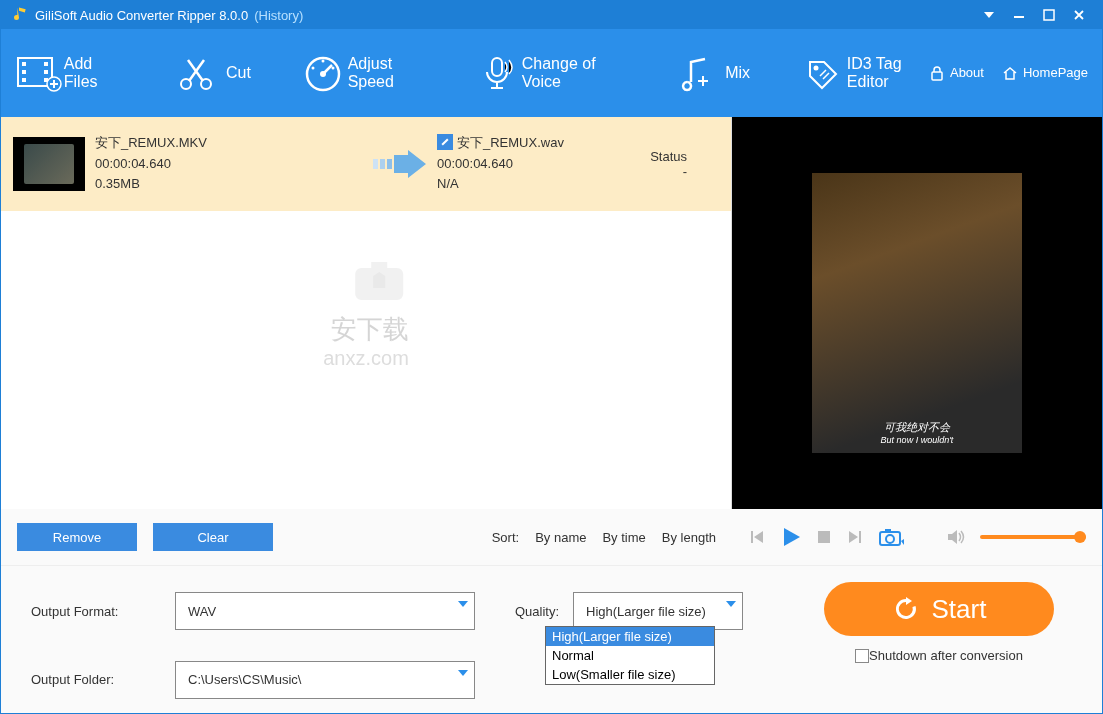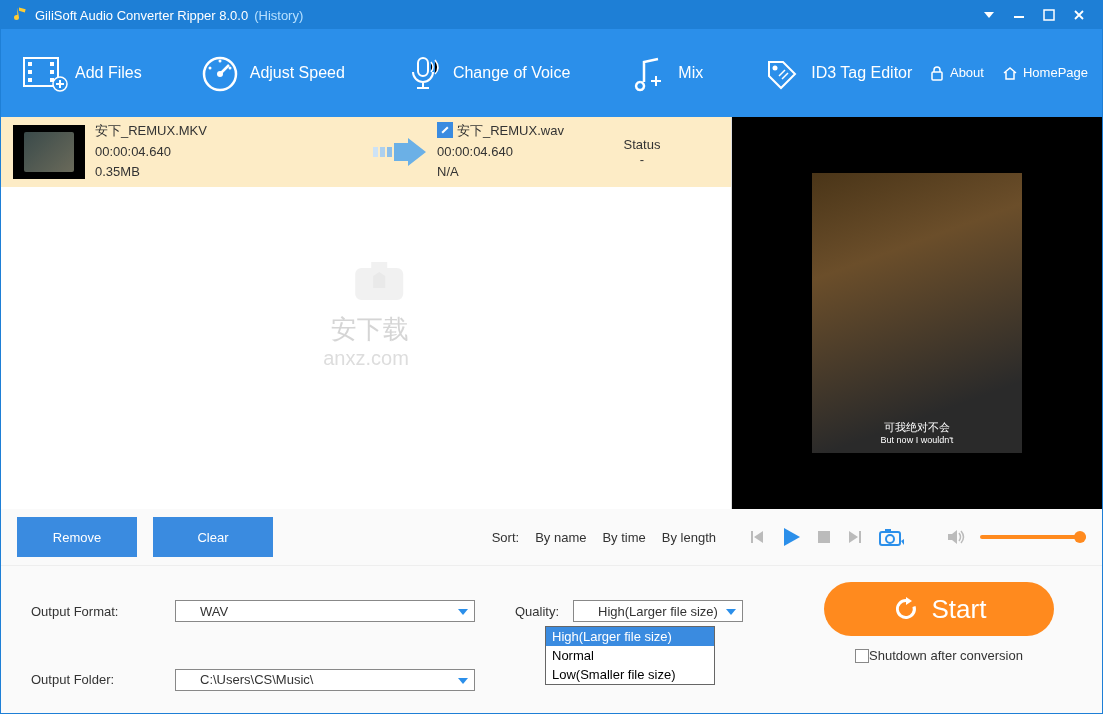--- a/index.html
+++ b/index.html
@@ -14,48 +14,48 @@
 
 .toolbar { height: 88px; background: #2b8fea; display: flex; align-items: center; padding: 0 14px; }
 .tool { display: flex; flex-direction: row; align-items: center; color: #fff; font-size: 16px; margin-right: 48px; cursor: pointer; }
 .tool .ticon { height: 48px; width: 60px; display: flex; align-items: center; justify-content: center; }
 .toolbar .spacer { flex: 1; }
 .topright { display: flex; align-items: center; gap: 18px; color: #fff; font-size: 13px; }
 .topright .link { display: flex; align-items: flex-start; gap: 5px; cursor: pointer; }
 
 .mainrow { display: flex; height: 392px; }
 .filelist { flex: 1; background: #fff; position: relative; border-right: 1px solid #ddd; }
-.fileitem { height: 70px; background: #fdecc6; display: flex; align-items: center; padding: 8px 12px; font-size: 13px; color: #333; }
+.fileitem { height: 94px; background: #fdecc6; display: flex; align-items: center; padding: 8px 12px; font-size: 13px; color: #333; }
 .thumb { width: 72px; height: 54px; background: #000; margin-right: 10px; display: flex; align-items: center; justify-content: center; }
 .thumb .face { width: 50px; height: 40px; background: linear-gradient(135deg,#3a4a4a,#6a6a5a); border-radius: 2px; }
 .fileinfo { width: 270px; line-height: 1.6; }
 .arrow { width: 60px; height: 30px; margin: 0 6px; }
 .outfile { width: 160px; line-height: 1.6; }
 .editicon { display:inline-block; width:16px; height:16px; background:#3a8be0; position:relative; margin-right:4px; vertical-align:-3px; }
 .editicon::after { content:""; position:absolute; width:8px; height:2px; background:#fff; transform:rotate(-45deg); top:7px; left:4px; }
-.statuscol { width: 90px; text-align: center; }
+.statuscol { width: 90px; text-align: right; }
 .watermark { position:absolute; top:50%; left:50%; transform:translate(-50%,-50%); color:#ddd; font-size:22px; text-align:right; pointer-events:none; }
 
-.preview { width: 370px; background: #000; display:flex; align-items:center; justify-content:center; }
+.preview { width: 370px; background: #000; display:flex; align-items:center; justify-content:center;font-style:italic; }
 .previmg { width: 210px; height: 280px; background: linear-gradient(160deg,#4a3518 0%, #6b4e2a 30%, #2a2a2a 80%); position:relative; }
 .subtitle { position:absolute; bottom:8px; width:100%; text-align:center; color:#fff; font-size:11px; }
 
 .controlsrow { height: 56px; display:flex; background:#fafafa; }
 .leftctrls { flex:1; padding:12px 16px; display:flex; align-items:center; gap:16px; font-size:13px; color:#333; }
-.btn-blue { background:#3a8be0; color:#fff; border:none; width:120px; height:40px; font-size:13px; cursor:pointer; }
+.btn-blue { background:#3a8be0; color:#fff; border:none; width:120px; height:28px; font-size:13px; cursor:pointer; }
 .sortlbl { margin-left:auto; }
 .sortopt { cursor:pointer; color:#333; }
 .playctrls { width:370px; padding:10px 16px; display:flex; align-items:center; gap:14px; }
 .pbtn { cursor:pointer; display:flex; align-items:center; justify-content:center; }
 .vol-slider { flex:1; height:4px; background:#ff8a1e; position:relative; border-radius:2px; }
 .vol-slider .knob { position:absolute; right:0; top:-4px; width:12px; height:12px; background:#ff8a1e; border-radius:50%; }
 
 .bottom { height: 150px; background:#fafafa; padding: 20px 30px 10px; display:flex; position:relative; border-top:1px solid #eee;}
 .leftform { display:grid; grid-template-columns: 130px 300px 70px 170px; gap:18px 14px; align-items:center; font-size:13px; color:#333; }
-.fld { height:22px; border:1px solid #888; background:#fff; display:flex; align-items:center; padding:0 24px; font-size:13px; position:relative; }
+.fld { height:38px; border:1px solid #888; background:#fff; display:flex; align-items:center; padding:0 12px; font-size:13px; position:relative; }
 .fld .caret { position:absolute; right:6px; top:8px; }
 .dropdown { position:absolute; top:60px; left:544px; width:170px; border:1px solid #666; background:#fff; font-size:13px; z-index:5; }
 .dropdown .opt { padding:2px 6px; cursor:pointer; }
 .dropdown .opt.sel { background:#3a8be0; color:#fff; }
 
 .startarea { position:absolute; right:48px; top:16px; text-align:center; }
 .start-btn { width:230px; height:54px; background:#ff8a1e; border:none; border-radius:27px; color:#fff; font-size:26px; display:flex; align-items:center; justify-content:center; gap:12px; cursor:pointer; }
 .shutdown { margin-top:12px; font-size:13px; color:#333; display:flex; align-items:center; justify-content:center; }
 .cbx { width:14px; height:14px; border:1px solid #888; background:#fff; cursor:pointer; }
 </style>
@@ -103,20 +103,30 @@
           <rect x="28" y="16" width="4" height="4" fill="#fff"></rect>
           <rect x="28" y="24" width="4" height="4" fill="#fff"></rect>
           <circle cx="38" cy="30" r="7" fill="#2b8fea" stroke="#fff" stroke-width="1.5"></circle>
           <path stroke="#fff" stroke-width="2" d="M38 26 v8 M34 30 h8"></path>
         </svg>
       </div>
     <span>Add Files</span>
   </div>
   <div class="tool">
     <div class="ticon">
+        <svg width="40" height="38">
+          <circle cx="10" cy="30" r="5" stroke="#fff" stroke-width="2" fill="none"></circle>
+          <circle cx="30" cy="30" r="5" stroke="#fff" stroke-width="2" fill="none"></circle>
+          <path stroke="#fff" stroke-width="2.5" d="M13 27 L28 6 M27 27 L12 6"></path>
+        </svg>
+      </div>
+    <span>Cut</span>
+  </div>
+  <div class="tool">
+    <div class="ticon">
         <svg width="42" height="38">
           <circle cx="21" cy="20" r="16" stroke="#fff" stroke-width="2.5" fill="none"></circle>
           <path stroke="#fff" stroke-width="2.5" d="M21 20 L30 11"></path>
           <circle cx="21" cy="20" r="3" fill="#fff"></circle>
           <circle cx="11" cy="14" r="1.5" fill="#fff"></circle>
           <circle cx="31" cy="14" r="1.5" fill="#fff"></circle>
           <circle cx="21" cy="7" r="1.5" fill="#fff"></circle>
         </svg>
       </div>
     <span>Adjust Speed</span>

